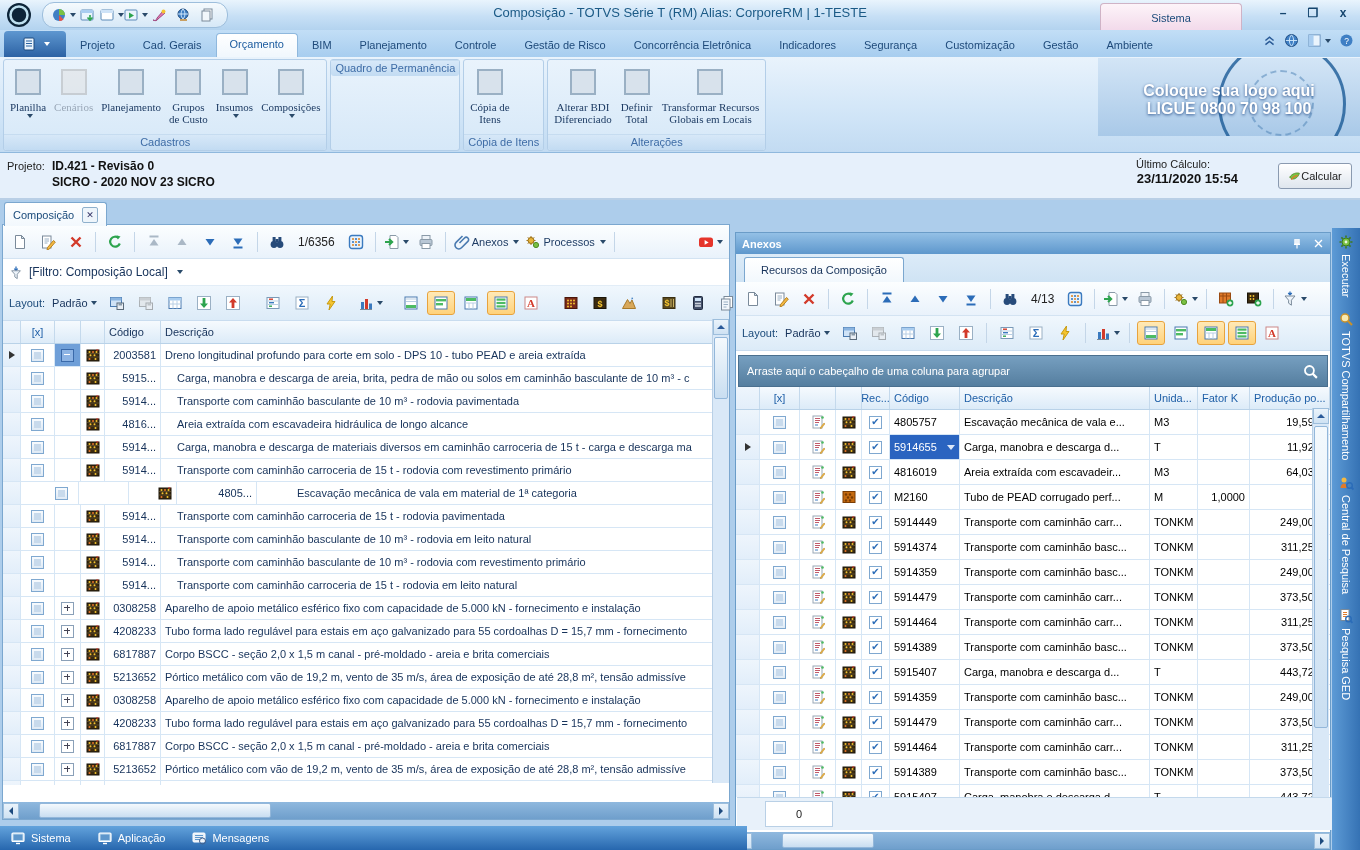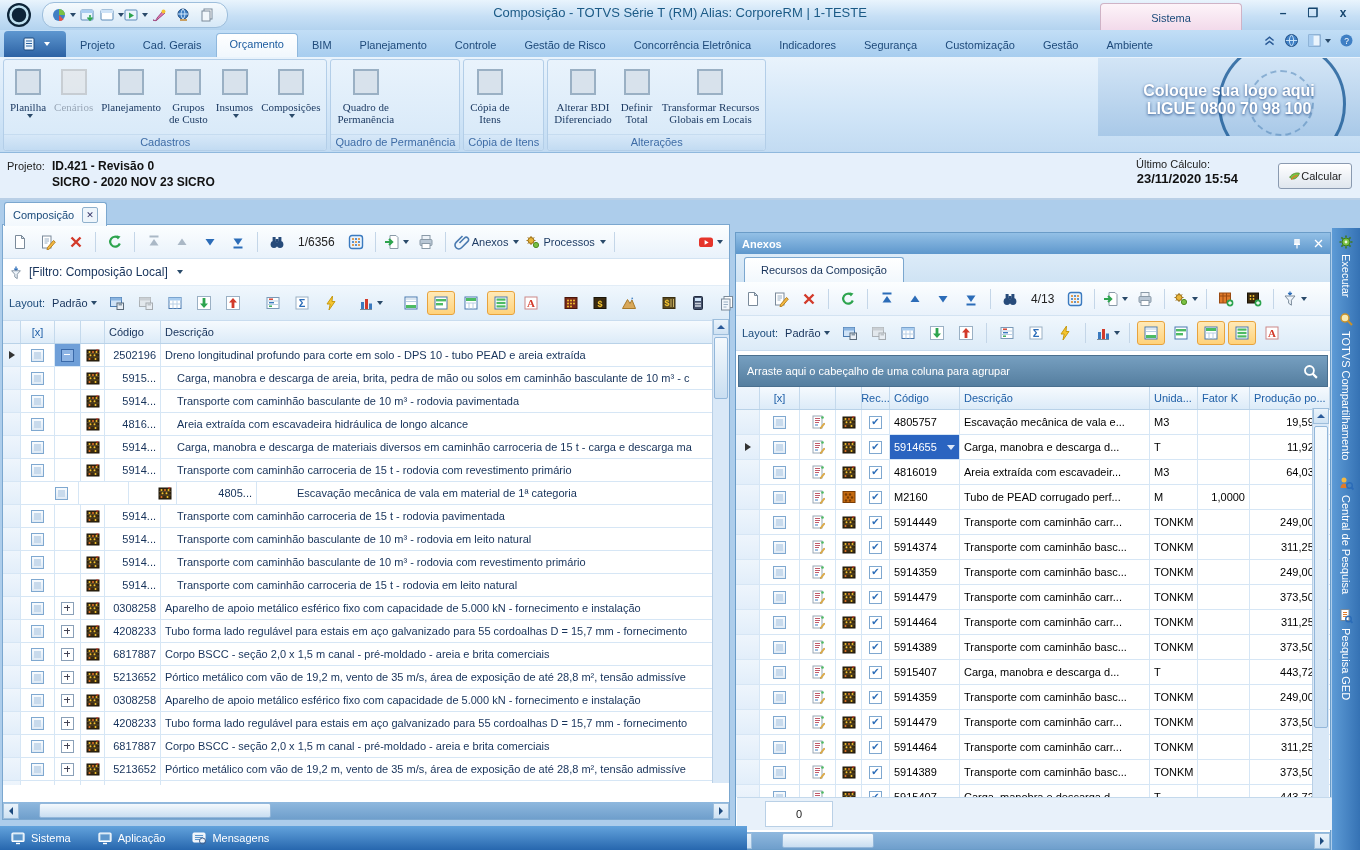--- a/index.html
+++ b/index.html
@@ -328,31 +328,20 @@
               <rect x="2" y="2" width="12" height="12" fill="#d8e2ec" stroke="#9ab0c4"></rect>
             </svg>
           </span>
           <div class="blabel">Composições</div>
           <span class="caret"></span>
         </div>
       </div>
       <div class="rgroup-label">Cadastros</div>
     </div>
     <div class="rgroup">
-      <div class="rgroup-btns">
-        <div class="rbtn">
-          <span class="big-ic">
-            <svg width="32" height="32" viewBox="0 0 16 16">
-              <rect x="2" y="2" width="12" height="12" fill="#d8e2ec" stroke="#9ab0c4"></rect>
-            </svg>
-          </span>
-          <div class="blabel">Quadro de
-Permanência</div>
-        </div>
-      </div>
       <div class="rgroup-label">Quadro de Permanência</div>
     </div>
     <div class="rgroup">
       <div class="rgroup-btns">
         <div class="rbtn">
           <span class="big-ic">
             <svg width="32" height="32" viewBox="0 0 16 16">
               <rect x="2" y="2" width="12" height="12" fill="#d8e2ec" stroke="#9ab0c4"></rect>
             </svg>
           </span>
@@ -815,21 +804,21 @@
               <circle cx="7" cy="4" r="1" fill="#e8732a"></circle>
               <circle cx="10.5" cy="4" r="1" fill="#f4c430"></circle>
               <circle cx="4.5" cy="7.2" r="1" fill="#f4c430"></circle>
               <circle cx="8.5" cy="7.2" r="1" fill="#f4c430"></circle>
               <circle cx="3.5" cy="11" r="1" fill="#e8732a"></circle>
               <circle cx="9.5" cy="11" r="1" fill="#f4c430"></circle>
               <path d="M10.5 1l2.5 1-2.5 1z" fill="#d23a2a"></path>
             </svg>
           </span>
         </div>
-        <div class="gcell c-code">2502196</div>
+        <div class="gcell c-code">2003581</div>
         <div class="gcell c-desc">Dreno longitudinal profundo para corte em solo - DPS 10 - tubo PEAD e areia extraída</div>
       </div>
       <div class="grow" style="height: 22px;">
         <div class="gcell c-sel"></div>
         <div class="gcell c-chk">
           <span class="cb">
             <span class="inner"></span>
           </span>
         </div>
         <div class="gcell c-exp"></div>

